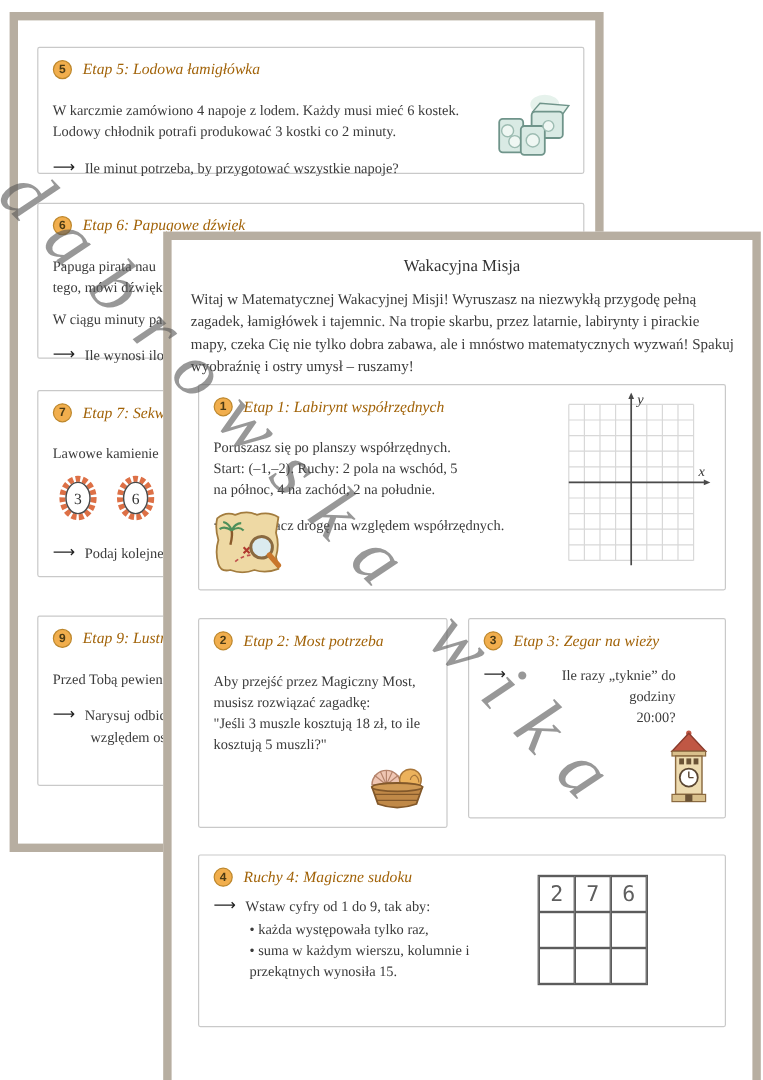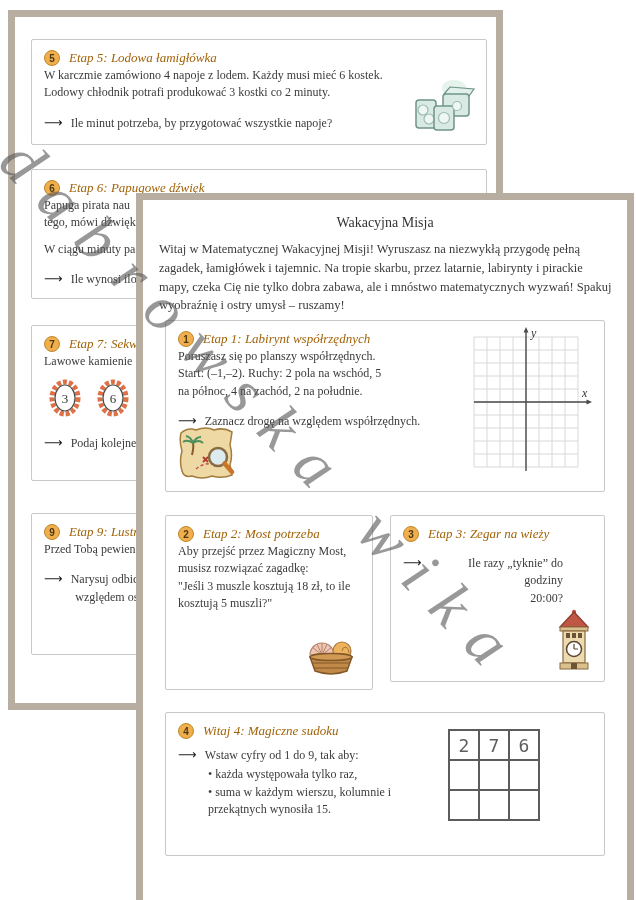--- a/index.html
+++ b/index.html
@@ -20,21 +20,21 @@
     padding:10px 12px;
   }
   .title-row{display:flex;align-items:center;gap:9px;}
   .badge{
     width:16px;height:16px;min-width:16px;border-radius:50%;
     background:#f1ae4d;border:1px solid #bd872c;
     display:inline-flex;align-items:center;justify-content:center;
     font:700 10px "Liberation Sans","DejaVu Sans",sans-serif;color:#4a3a14;
   }
   .task-title{font:italic 13px "Liberation Serif",serif;color:#a16207;}
-  .body-text{font-size:12px;line-height:1.45;margin-top:1px;white-space:pre-line;}
+  .body-text{font-size:12px;line-height:1.45;margin-top:18px;white-space:pre-line;}
   .arrow-row{display:flex;gap:8px;margin-top:13px;align-items:flex-start;}
   .arrow-glyph{font-family:"DejaVu Sans",sans-serif;font-size:13px;line-height:1.3;color:#222;}
   .arrow-text{font-size:12px;line-height:1.45;white-space:pre-line;text-align:right;}
   .bullets{font-size:12px;line-height:1.45;margin:2px 0 0 30px;white-space:pre-line;}
   .page-title{margin-top:15px;text-align:center;font-size:14px;color:#333;}
   .intro{position:absolute;left:16px;top:40px;width:455px;font-size:12.5px;line-height:1.5;}
   .stones-row{display:flex;gap:14px;margin:8px 0 0 4px;}
   .watermark{
     position:absolute;left:38px;top:124px;z-index:5;
     transform:rotate(46deg);transform-origin:0 0;
@@ -236,21 +236,21 @@
         <path d="M18 40 L18 35 M18 40 L22 40" stroke="#5a4632" stroke-width="1.2"></path>
         <rect x="4" y="54" width="28" height="6" fill="#d9c08c" stroke="#8a6a40" stroke-width="1"></rect>
         <rect x="15" y="54" width="6" height="6" fill="#6b5336"></rect>
       </svg>
     </span>
   </div>
 
   <div class="task-box" style="left:22px;top:512px;width:440px;height:144px;">
     <div class="title-row">
       <span class="badge">4</span>
-      <span class="task-title">Witaj 4: Magiczne sudoku</span>
+      <span class="task-title">Ruchy 4: Magiczne sudoku</span>
     </div>
     <div class="arrow-row" style="margin-top:8px;">
       <span class="arrow-glyph">⟶</span>
       <span class="arrow-text">Wstaw cyfry od 1 do 9, tak aby:</span>
     </div>
     <div class="bullets">• każda występowała tylko raz,
 • suma w każdym wierszu, kolumnie i
 przekątnych wynosiła 15.</div>
     <div class="sudoku">
       <div class="sudoku-cell">2</div>

